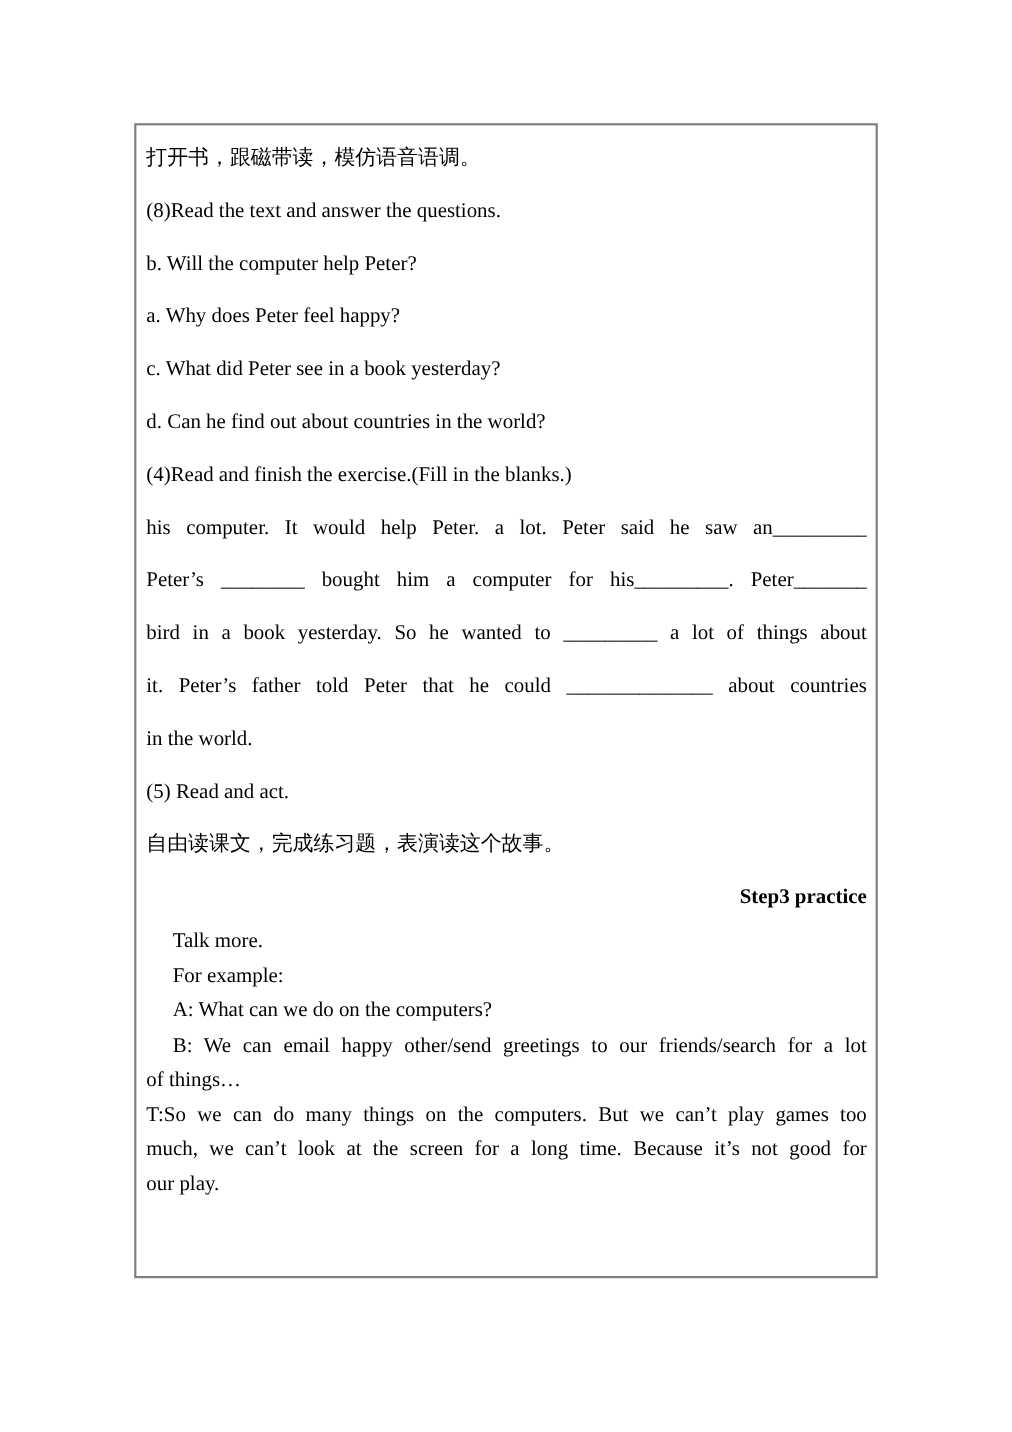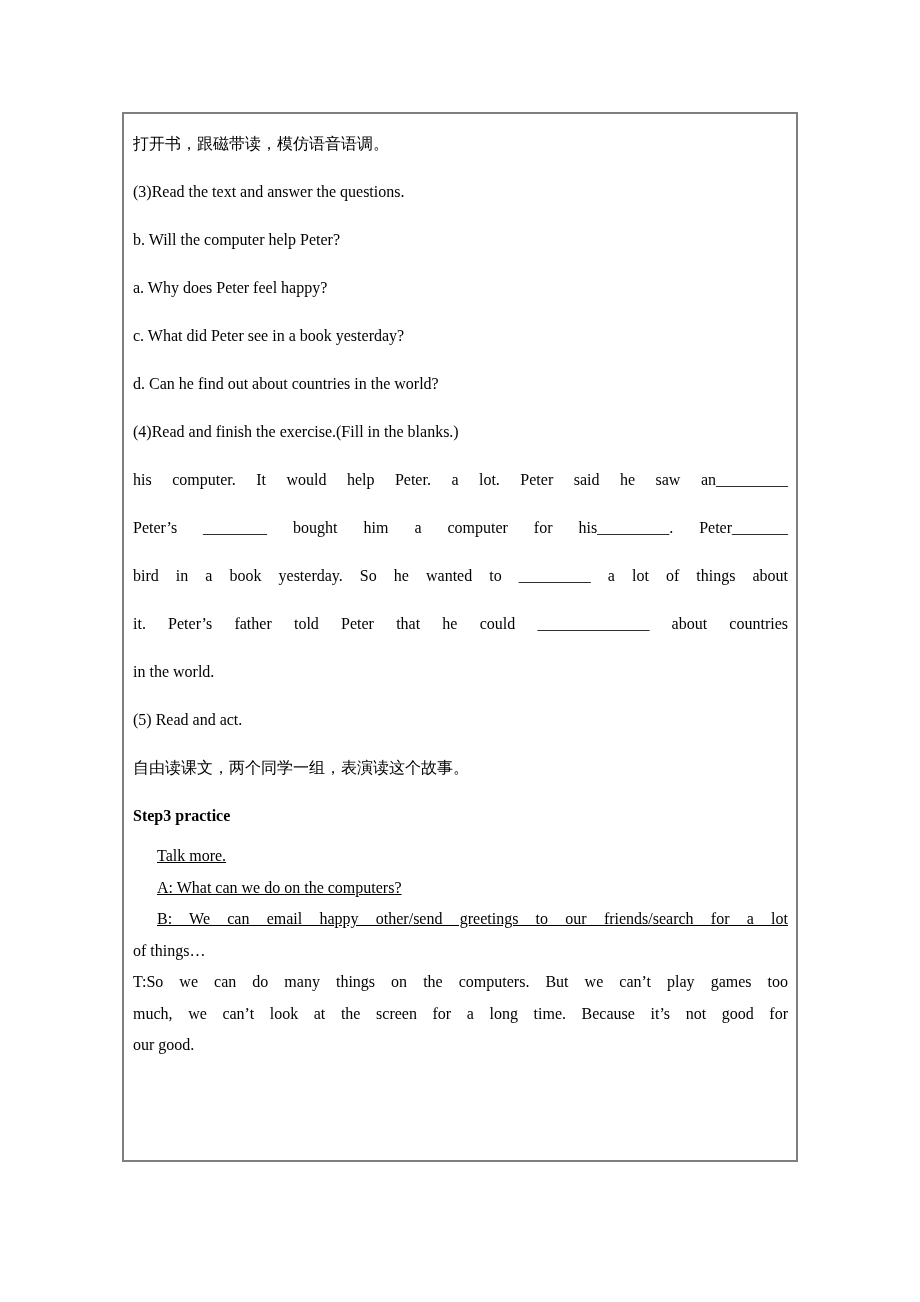--- a/index.html
+++ b/index.html
@@ -20,55 +20,56 @@
     position: absolute;
     left: 122px;
     top: 112px;
     width: 676px;
     height: 1050px;
     border: 2px solid #7f7f7f;
     padding: 6px 8px 0 9px;
     background: #ffffff;
   }
   .ln {
-    font-size: 16px;
+    font-size: 19px;
     color: #000000;
     white-space: nowrap;
   }
   .sp { line-height: 48px; }       
   .tt { line-height: 31.5px; }     
   .jf {                            
     white-space: normal;
     text-align: justify;
     text-align-last: justify;
   }
-  .in { padding-left: 24px; text-decoration: underline; }      
-  .bd { font-weight: bold; }       
+  .in { padding-left: 24px; }      
+  .bd { font-weight: bold; text-align: right; }       
 </style>
 </head>
 <body>
 
 <div class="page">
   <div class="cell">
     <div class="ln sp">打开书，跟磁带读，模仿语音语调。</div>
-    <div class="ln sp">(3)Read the text and answer the questions.</div>
+    <div class="ln sp">(8)Read the text and answer the questions.</div>
     <div class="ln sp">b. Will the computer help Peter?</div>
     <div class="ln sp">a. Why does Peter feel happy?</div>
     <div class="ln sp">c. What did Peter see in a book yesterday?</div>
     <div class="ln sp">d. Can he find out about countries in the world?</div>
     <div class="ln sp">(4)Read and finish the exercise.(Fill in the blanks.)</div>
     <div class="ln sp jf">his computer. It would help Peter. a lot. Peter said he saw an_________</div>
     <div class="ln sp jf">Peter’s ________ bought him a computer for his_________. Peter_______</div>
     <div class="ln sp jf">bird in a book yesterday. So he wanted to _________ a lot of things about</div>
     <div class="ln sp jf">it. Peter’s father told Peter that he could ______________ about countries</div>
     <div class="ln sp">in the world.</div>
     <div class="ln sp">(5) Read and act.</div>
-    <div class="ln sp">自由读课文，两个同学一组，表演读这个故事。</div>
+    <div class="ln sp">自由读课文，完成练习题，表演读这个故事。</div>
     <div class="ln sp bd">Step3 practice</div>
     <div class="ln tt in">Talk more.</div>
+    <div class="ln tt in">For example:</div>
     <div class="ln tt in">A: What can we do on the computers?</div>
     <div class="ln tt in jf">B: We can email happy other/send greetings to our friends/search for a lot</div>
     <div class="ln tt">of things…</div>
     <div class="ln tt jf">T:So we can do many things on the computers. But we can’t play games too</div>
     <div class="ln tt jf">much, we can’t look at the screen for a long time. Because it’s not good for</div>
-    <div class="ln tt">our good.</div>
+    <div class="ln tt">our play.</div>
   </div>
 </div>
 
 </body></html>

